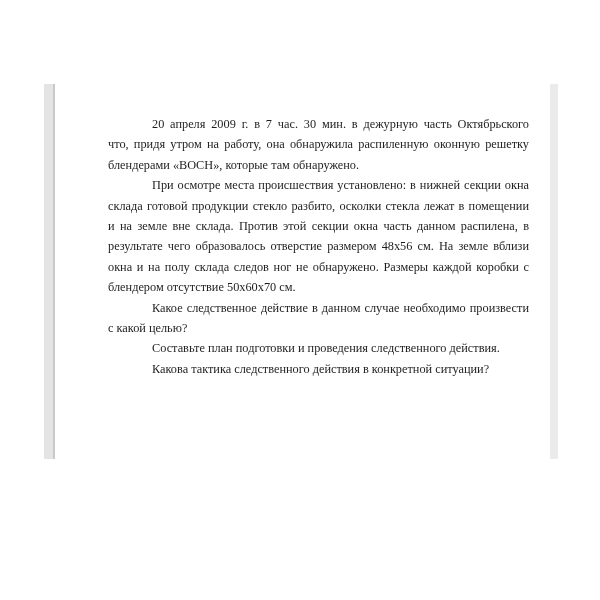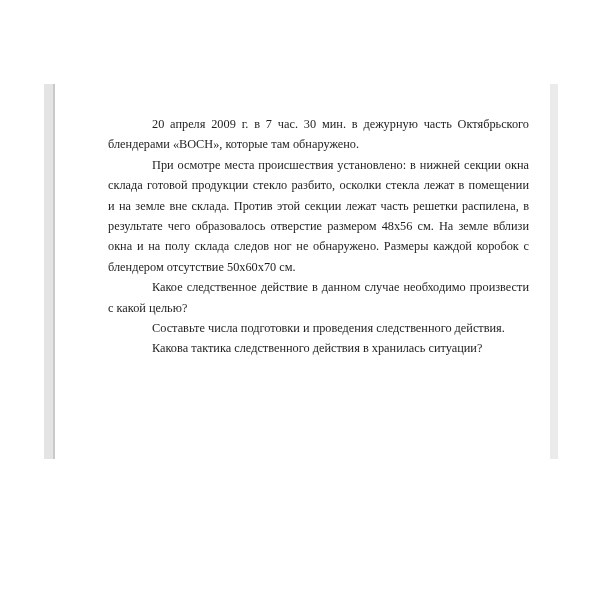--- a/index.html
+++ b/index.html
@@ -52,38 +52,39 @@
 </head>
 <body>
 
 <div class="page-edge left"></div>
 <div class="page-edge right"></div>
 
 <div class="text-block">
 
   <div class="para">
     <div class="line first">20 апреля 2009 г. в 7 час. 30 мин. в дежурную часть Октябрьского РУВД</div>
+    <div class="line">что, придя утром на работу, она обнаружила распиленную оконную решетку</div>
     <div class="line last">блендерами «BOCH», которые там обнаружено.</div>
   </div>
 
   <div class="para">
     <div class="line first">При осмотре места происшествия установлено: в нижней секции окна</div>
     <div class="line">склада готовой продукции стекло разбито, осколки стекла лежат в помещении</div>
-    <div class="line">и на земле вне склада. Против этой секции лежат часть решетки распилена, в</div>
+    <div class="line">и на земле вне склада. Против этой секции окна часть данном распилена, в</div>
     <div class="line">результате чего образовалось отверстие размером 48х56 см. На земле вблизи</div>
-    <div class="line">окна и на полу склада следов ног не обнаружено. Размеры каждой коробок с</div>
+    <div class="line">окна и на полу склада следов ног не обнаружено. Размеры каждой коробки с</div>
     <div class="line last">блендером отсутствие 50х60х70 см.</div>
   </div>
 
   <div class="para">
     <div class="line first">Какое следственное действие в данном случае необходимо произвести и</div>
     <div class="line last">с какой целью?</div>
   </div>
 
   <div class="para">
-    <div class="line first last">Составьте числа подготовки и проведения следственного действия.</div>
+    <div class="line first last">Составьте план подготовки и проведения следственного действия.</div>
   </div>
 
   <div class="para">
-    <div class="line first last">Какова тактика следственного действия в хранилась ситуации?</div>
+    <div class="line first last">Какова тактика следственного действия в конкретной ситуации?</div>
   </div>
 
 </div>
 
 </body></html>

